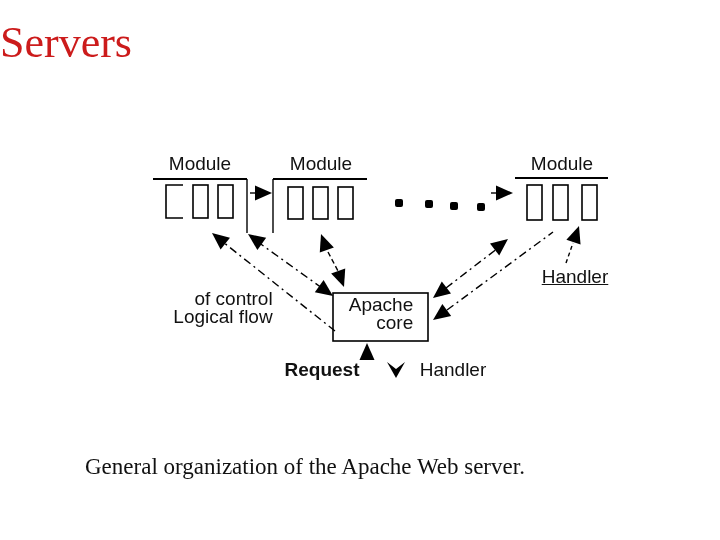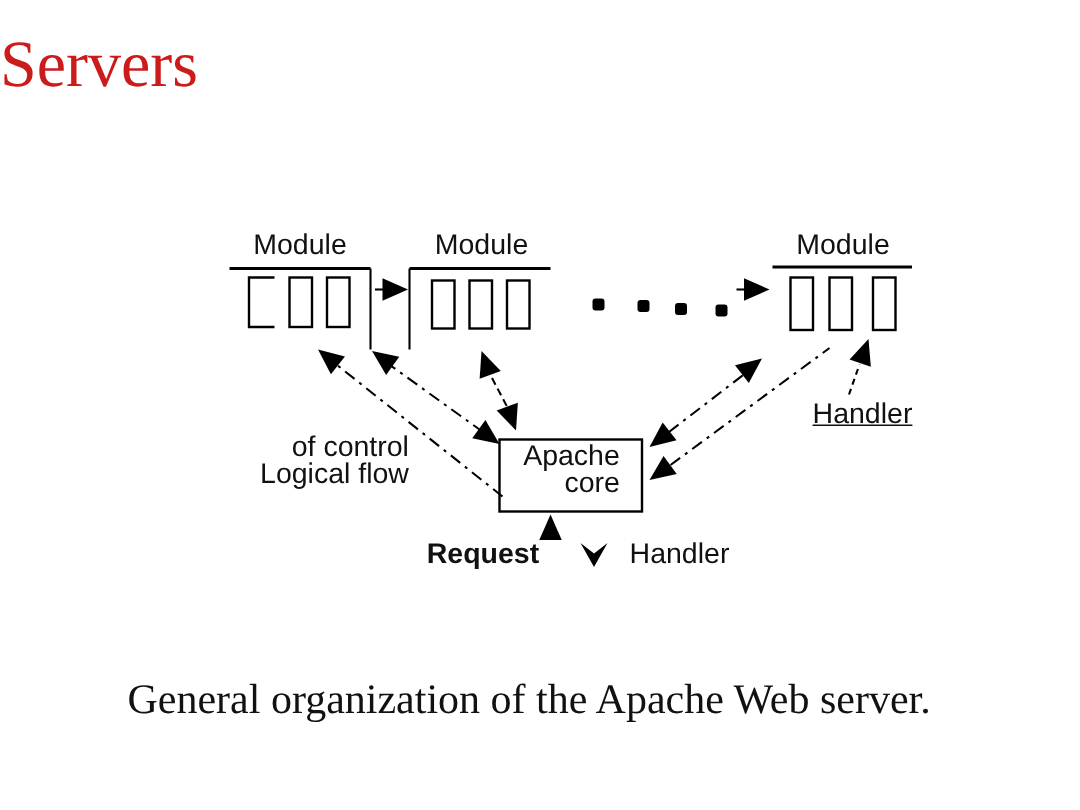--- a/index.html
+++ b/index.html
@@ -13,21 +13,21 @@
     font-size:44px;line-height:50px;color:#cc1b1b;font-weight:400;
   }
   .dlabel{
     position:absolute;font-size:19px;line-height:19px;color:#111111;
     white-space:nowrap;transform:translateX(-50%);text-align:right;
   }
   .two-line div{line-height:18px;}
   .caption{
     position:absolute;left:85px;top:450px;width:600px;
     font-family:"Liberation Serif","DejaVu Serif",serif;
-    font-size:28px;line-height:34px;color:#111111;
+    font-size:23px;line-height:34px;color:#111111;
   }
   svg.diagram-geometry{position:absolute;left:0;top:0;}
 </style>
 </head>
 <body>
 
 <div class="slide">
 
   <div class="title">Servers</div>
 

